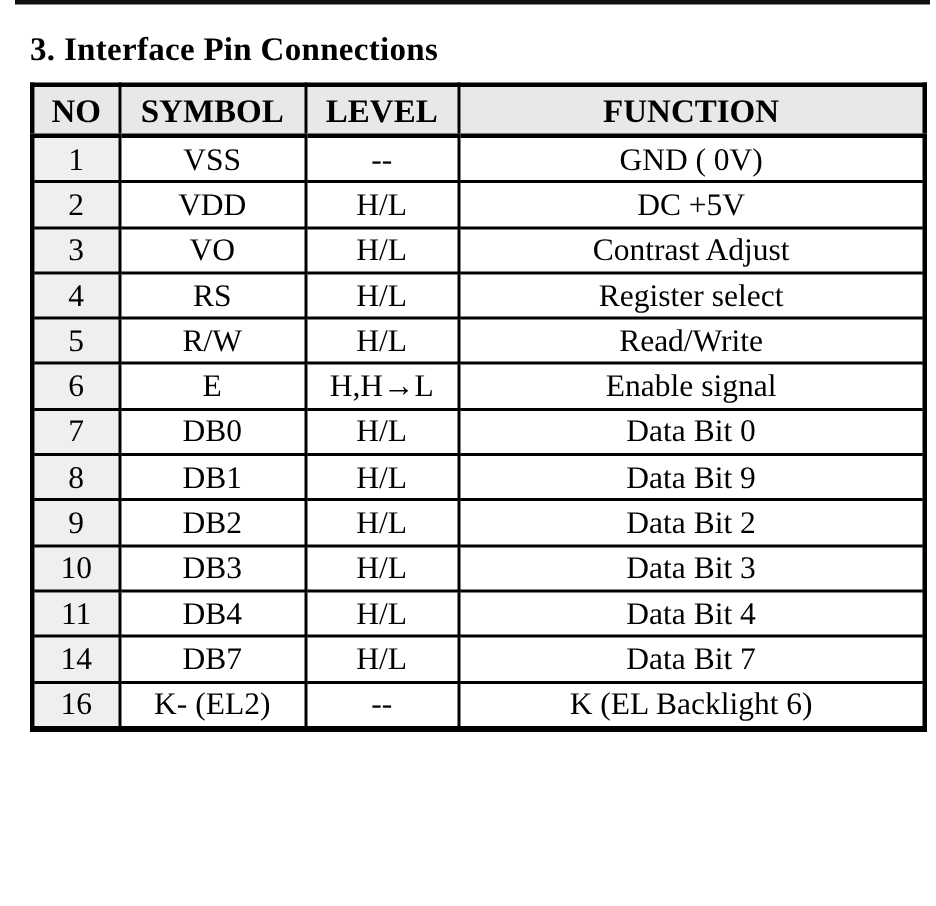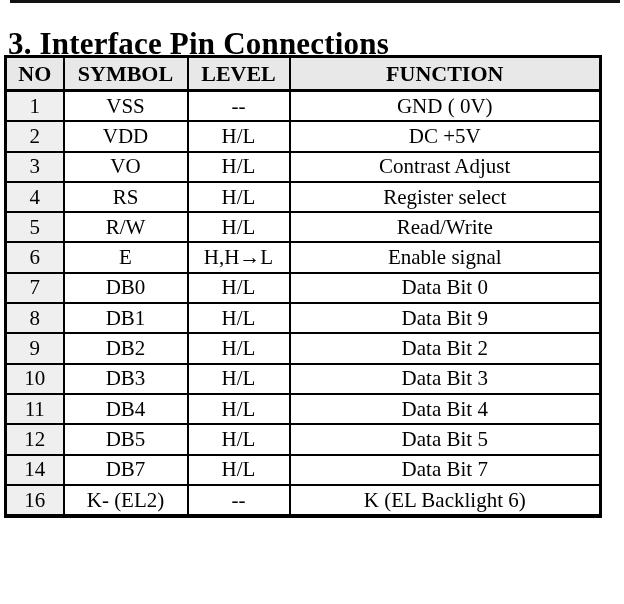--- a/index.html
+++ b/index.html
@@ -18,30 +18,30 @@
   .top-rule {
     position: absolute;
     left: 10px;
     top: 0;
     width: 610px;
     height: 3px;
     background: #111111;
   }
   .page-title {
     position: absolute;
-    left: 8px;
+    left: 20px;
     top: 5px;
-    font-size: 31px;
+    font-size: 22px;
     font-weight: bold;
     letter-spacing: 0.2px;
     white-space: nowrap;
   }
   table.pin-table {
     position: absolute;
-    left: 4px;
+    left: 20px;
     top: 55px;
     border-collapse: collapse;
     table-layout: fixed;
     border: 3px solid #000000;
     border-bottom-width: 4px;
     background: #ffffff;
   }
   table.pin-table th,
   table.pin-table td {
     border: 2px solid #000000;
@@ -154,26 +154,20 @@
         <td>H/L</td>
         <td>Data Bit 3</td>
       </tr>
       <tr>
         <td class="no-cell">11</td>
         <td>DB4</td>
         <td>H/L</td>
         <td>Data Bit 4</td>
       </tr>
       <tr>
-        <td class="no-cell">12</td>
-        <td>DB5</td>
-        <td>H/L</td>
-        <td>Data Bit 5</td>
-      </tr>
-      <tr>
         <td class="no-cell">14</td>
         <td>DB7</td>
         <td>H/L</td>
         <td>Data Bit 7</td>
       </tr>
       <tr>
         <td class="no-cell">16</td>
         <td>K- (EL2)</td>
         <td>--</td>
         <td>K (EL Backlight 6)</td>

